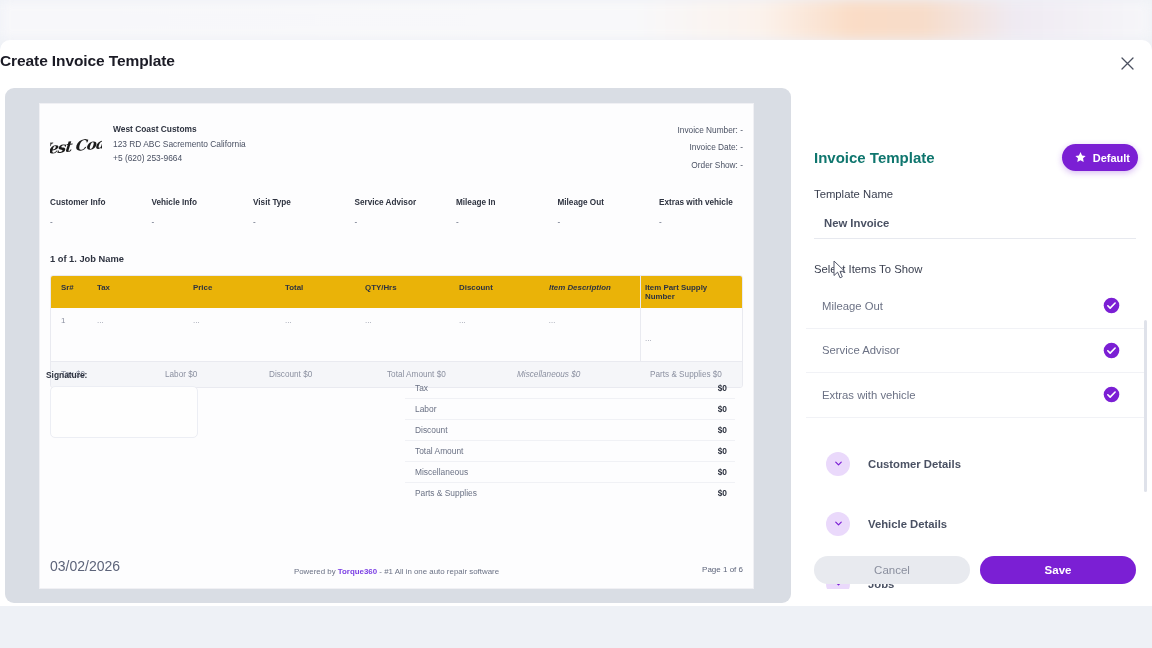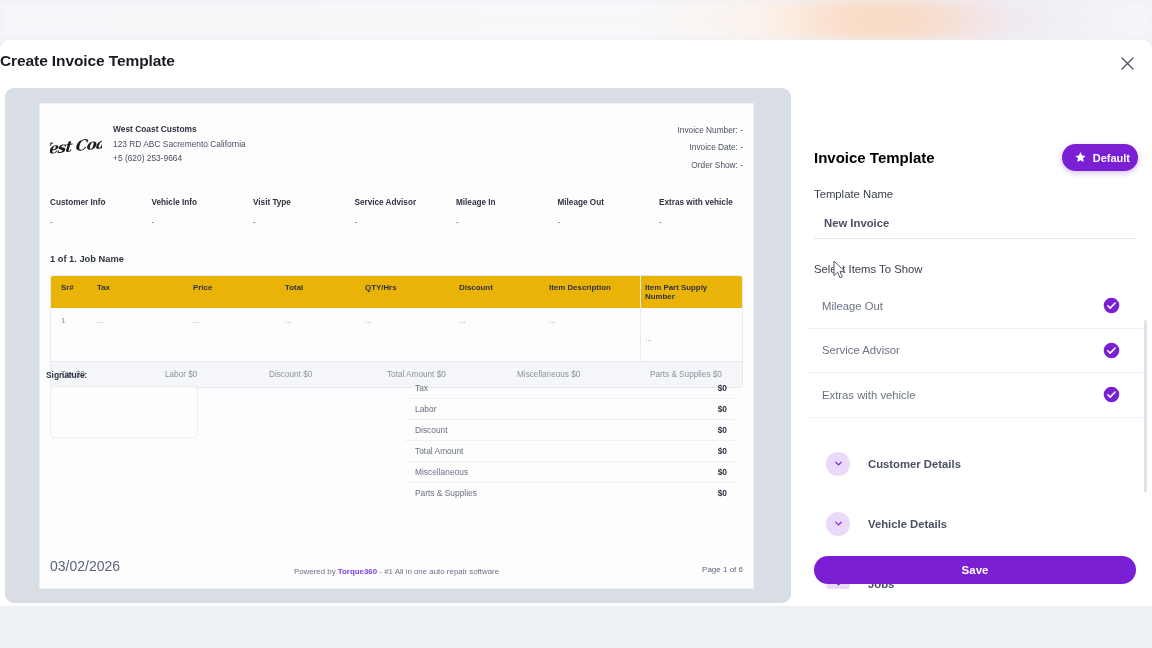--- a/index.html
+++ b/index.html
@@ -107,35 +107,35 @@
     padding: 7px 4px;
   }
   .it-row { display: flex; background: #fdfdfe; }
   .it-row > div { font-size: 8px; color: #8b90a0; padding: 8px 4px 18px 4px; }
   .c-sr   { flex: 0 0 42px; padding-left: 10px !important; }
   .c-tax  { flex: 0 0 96px; }
   .c-price{ flex: 0 0 92px; }
   .c-total{ flex: 0 0 80px; }
   .c-qty  { flex: 0 0 94px; }
   .c-disc { flex: 0 0 90px; }
-  .c-desc { flex: 0 0 95px; }
+  .c-desc { flex: 0 0 95px; font-style: italic; }
   .c-part { flex: 1 1 auto; border-left: 1px solid #e9eaf0; }
 
   .totals-strip {
     display: flex; background: #f5f6f9; border-top: 1px solid #e9eaf0;
   }
   .totals-strip > div {
     font-size: 8.2px; font-weight: bold; color: #2e3340; padding: 8px 4px;
   }
   .totals-strip > div span { font-weight: normal; color: #8b90a0; }
   .ts-1 { flex: 0 0 110px; padding-left: 10px !important; }
   .ts-2 { flex: 0 0 104px; }
   .ts-3 { flex: 0 0 118px; }
   .ts-4 { flex: 0 0 130px; }
-  .ts-5 { flex: 0 0 133px; }
+  .ts-5 { flex: 0 0 133px; font-style: italic; }
   .ts-6 { flex: 1 1 auto; }
 
   
   .sig-label {
     position: absolute; left: 6px; top: 266px;
     font-size: 8.4px; font-weight: bold; color: #2e3340;
   }
   .sig-box {
     position: absolute; left: 10px; top: 282px;
     width: 148px; height: 52px;
@@ -168,21 +168,21 @@
   
   .side {
     position: absolute; left: 798px; top: 48px;
     width: 354px; height: 515px;
     background: #ffffff;
   }
   .side-head {
     position: absolute; left: 16px; right: 14px; top: 56px;
     display: flex; align-items: center; justify-content: space-between;
   }
-  .side-title { font-size: 15px; font-weight: bold; color: #000000; }
+  .side-title { font-size: 15px; font-weight: bold; color: #0f766e; }
   .default-badge {
     display: inline-flex; align-items: center; gap: 6px;
     background: #7b1fd4; color: #ffffff;
     border-radius: 16px; padding: 7px 8px 7px 12px;
     font-size: 11px; font-weight: bold; cursor: pointer;
     box-shadow: 0 2px 6px rgba(123,31,212,0.3);
   }
   .star-icon { display: inline-block; width: 13px; height: 13px; }
 
   .tmpl-label {
@@ -506,20 +506,21 @@
               </svg>
           </span>
           <span class="acc-label">Jobs</span>
         </div>
 
       </div>
 
       <div class="side-scroll"></div>
 
       <div class="side-footer">
+        <button class="btn btn-cancel">Cancel</button>
         <button class="btn btn-save">Save</button>
       </div>
 
     </div>
   </div>
 
   <div class="cursor">
     <svg width="14" height="20" viewBox="0 0 14 20">
       <path d="M1 1 L1 15.5 L4.6 12.2 L7 17.8 L9.3 16.8 L7 11.4 L11.6 11.2 Z" fill="#ffffff" stroke="#54596b" stroke-width="1"></path>
     </svg>

